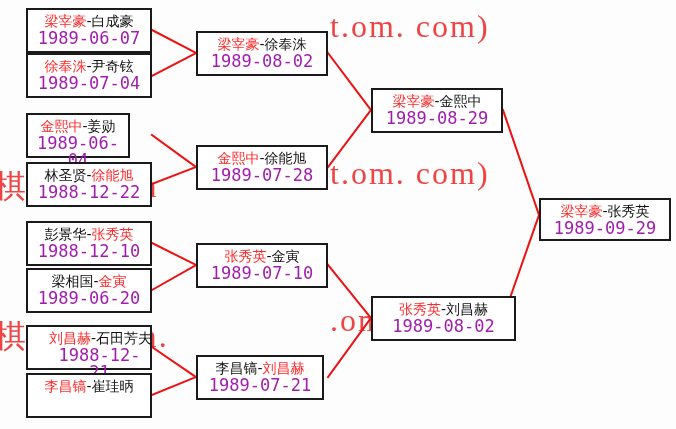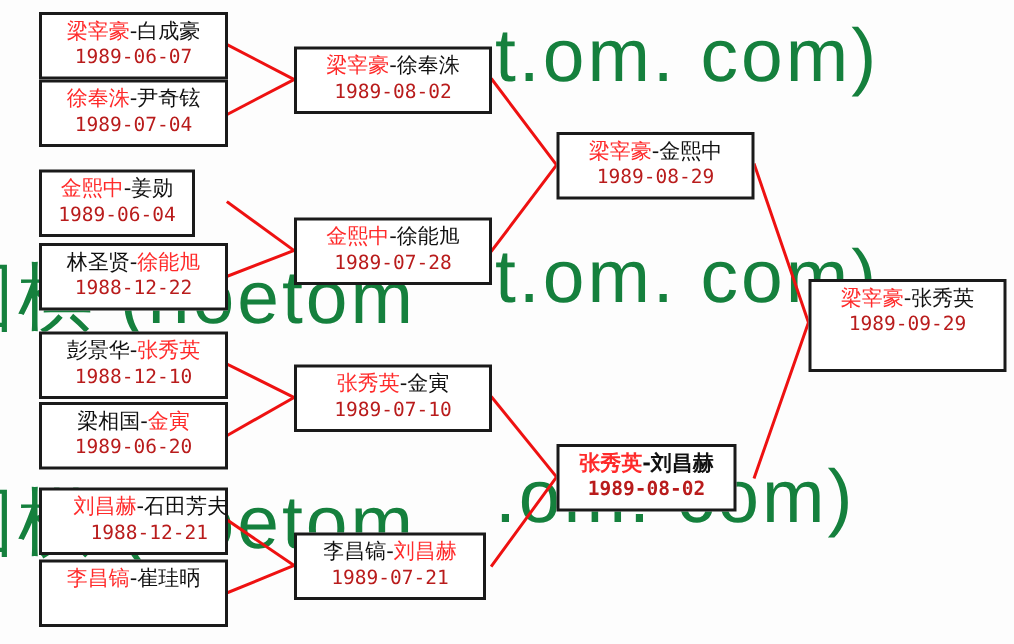--- a/index.html
+++ b/index.html
@@ -12,23 +12,23 @@
   }
   #bracket{
     position:absolute;left:0;top:0;width:676px;height:429px;
   }
   .wm-layer{
     position:absolute;left:0;top:0;width:676px;height:429px;
     pointer-events:none;z-index:1;overflow:hidden;
   }
   .wm{
     position:absolute;
-    color:#15803d;
-    font-family:Liberation Sans, sans-serif;
-    font-size:50px;
+    color:#ef4444;
+    font-family:Liberation Serif, serif;
+    font-size:32px;
     white-space:nowrap;
     letter-spacing:2px;
   }
   .wm1{left:330px;top:8px;}
   .wm2{left:-40px;top:165px;}
   .wm3{left:330px;top:155px;}
   .wm4{left:-40px;top:315px;}
   .wm5{left:330px;top:302px;}
 
   .lines{position:absolute;left:0;top:0;width:676px;height:429px;z-index:2;}
@@ -42,23 +42,23 @@
     text-align:center;
     padding-top:2px;
   }
   .node .players{
     font-size:14px;
     line-height:18px;
     white-space:nowrap;
     font-family:"DejaVu Sans","Liberation Sans",sans-serif;
   }
   .node .date{
-    font-size:13px;
+    font-size:17px;
     line-height:17px;
-    color:#b91c1c;
+    color:#a21caf;
     font-family:"DejaVu Sans Mono","Liberation Mono",monospace;
     letter-spacing:0px;
   }
   .w{color:#ff2a2a;}
   .l{color:#111111;}
   .sep{color:#111111;}
 </style>
 </head>
 <body>
 
@@ -181,27 +181,27 @@
     <div class="date">1989-07-21</div>
   </div>
 
   <div class="node" style="left:371px;top:88px;width:132px;height:45px;">
     <div class="players">
       <span class="w">梁宰豪</span><span class="sep">-</span><span class="l">金熙中</span>
     </div>
     <div class="date">1989-08-29</div>
   </div>
 
-  <div class="node" style="left:371px;top:296px;width:120px;height:45px;font-weight:bold;">
+  <div class="node" style="left:371px;top:296px;width:145px;height:45px;">
     <div class="players">
       <span class="w">张秀英</span><span class="sep">-</span><span class="l">刘昌赫</span>
     </div>
     <div class="date">1989-08-02</div>
   </div>
 
-  <div class="node" style="left:539px;top:186px;width:132px;height:62px;">
+  <div class="node" style="left:539px;top:198px;width:132px;height:43px;">
     <div class="players">
       <span class="w">梁宰豪</span><span class="sep">-</span><span class="l">张秀英</span>
     </div>
     <div class="date">1989-09-29</div>
   </div>
 
 </div>
 
 </body></html>

